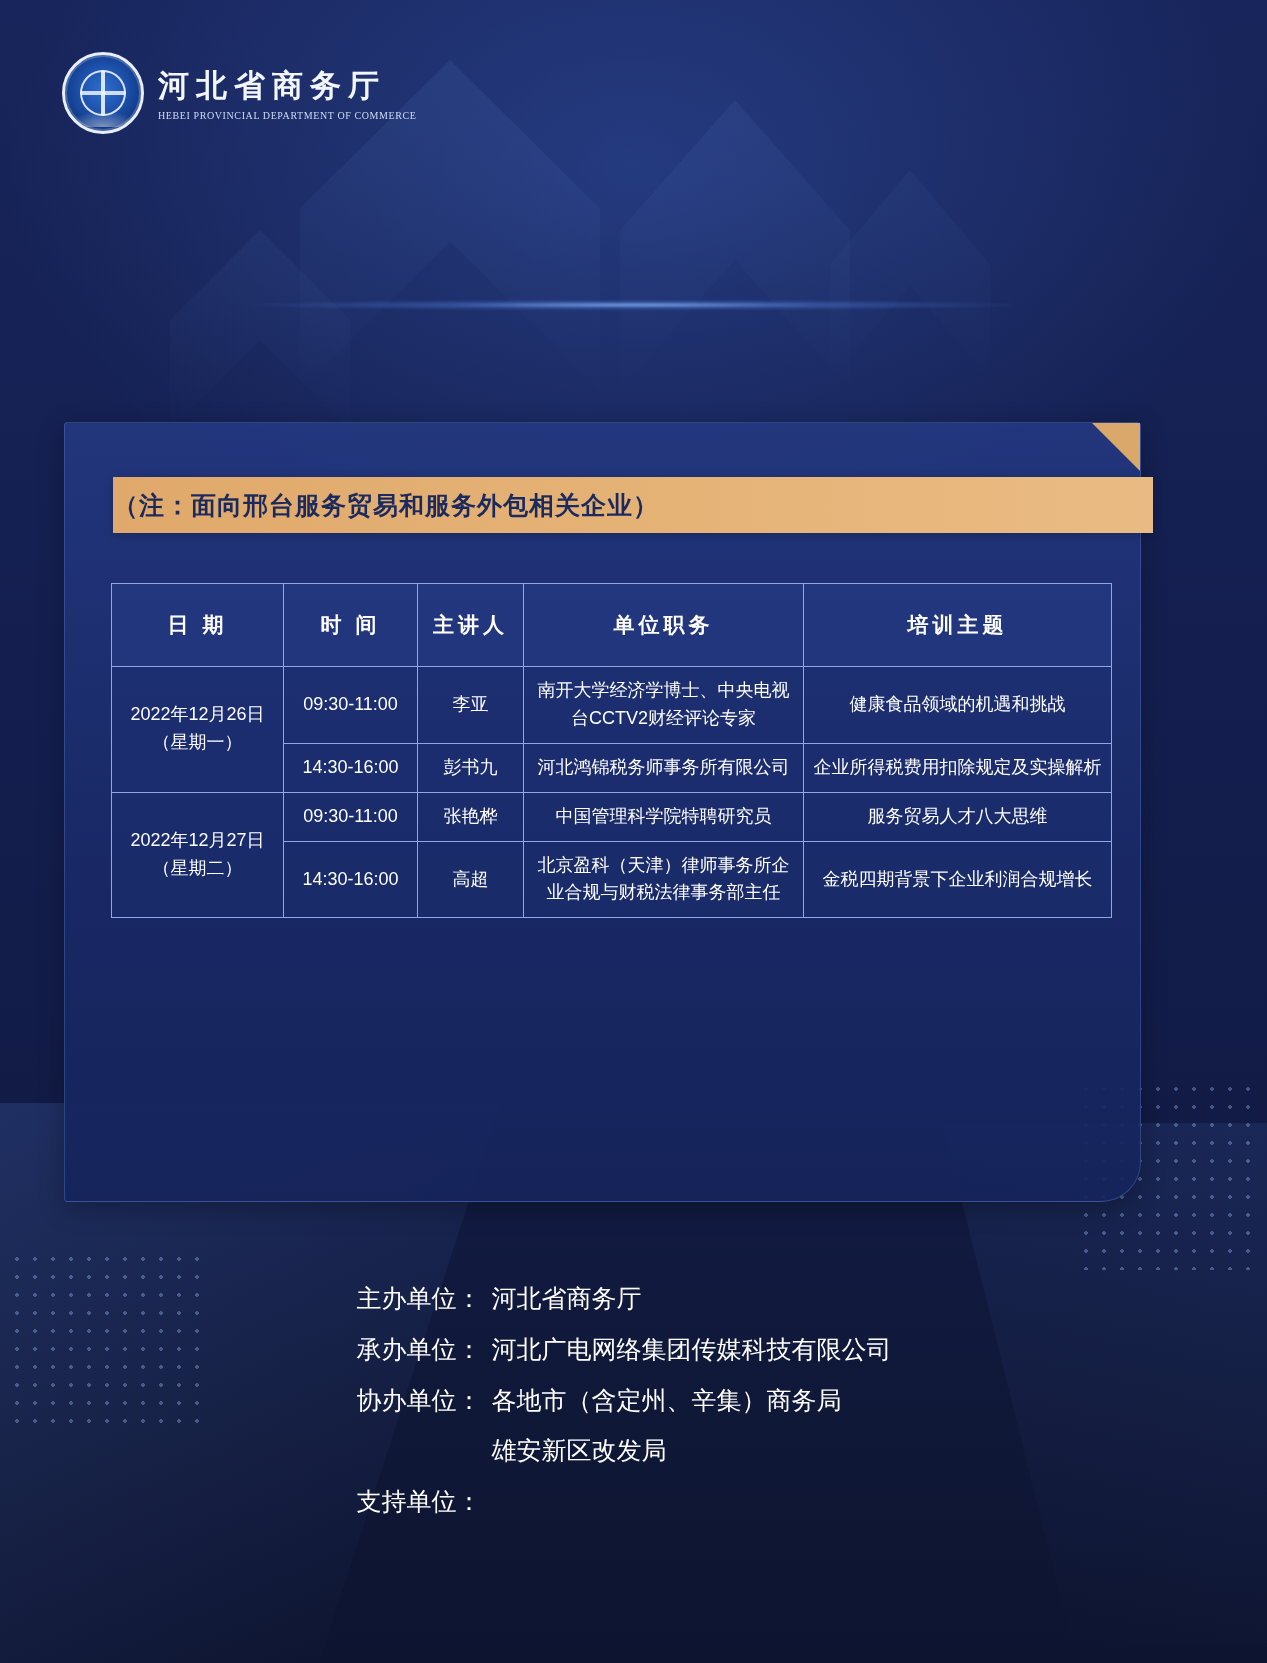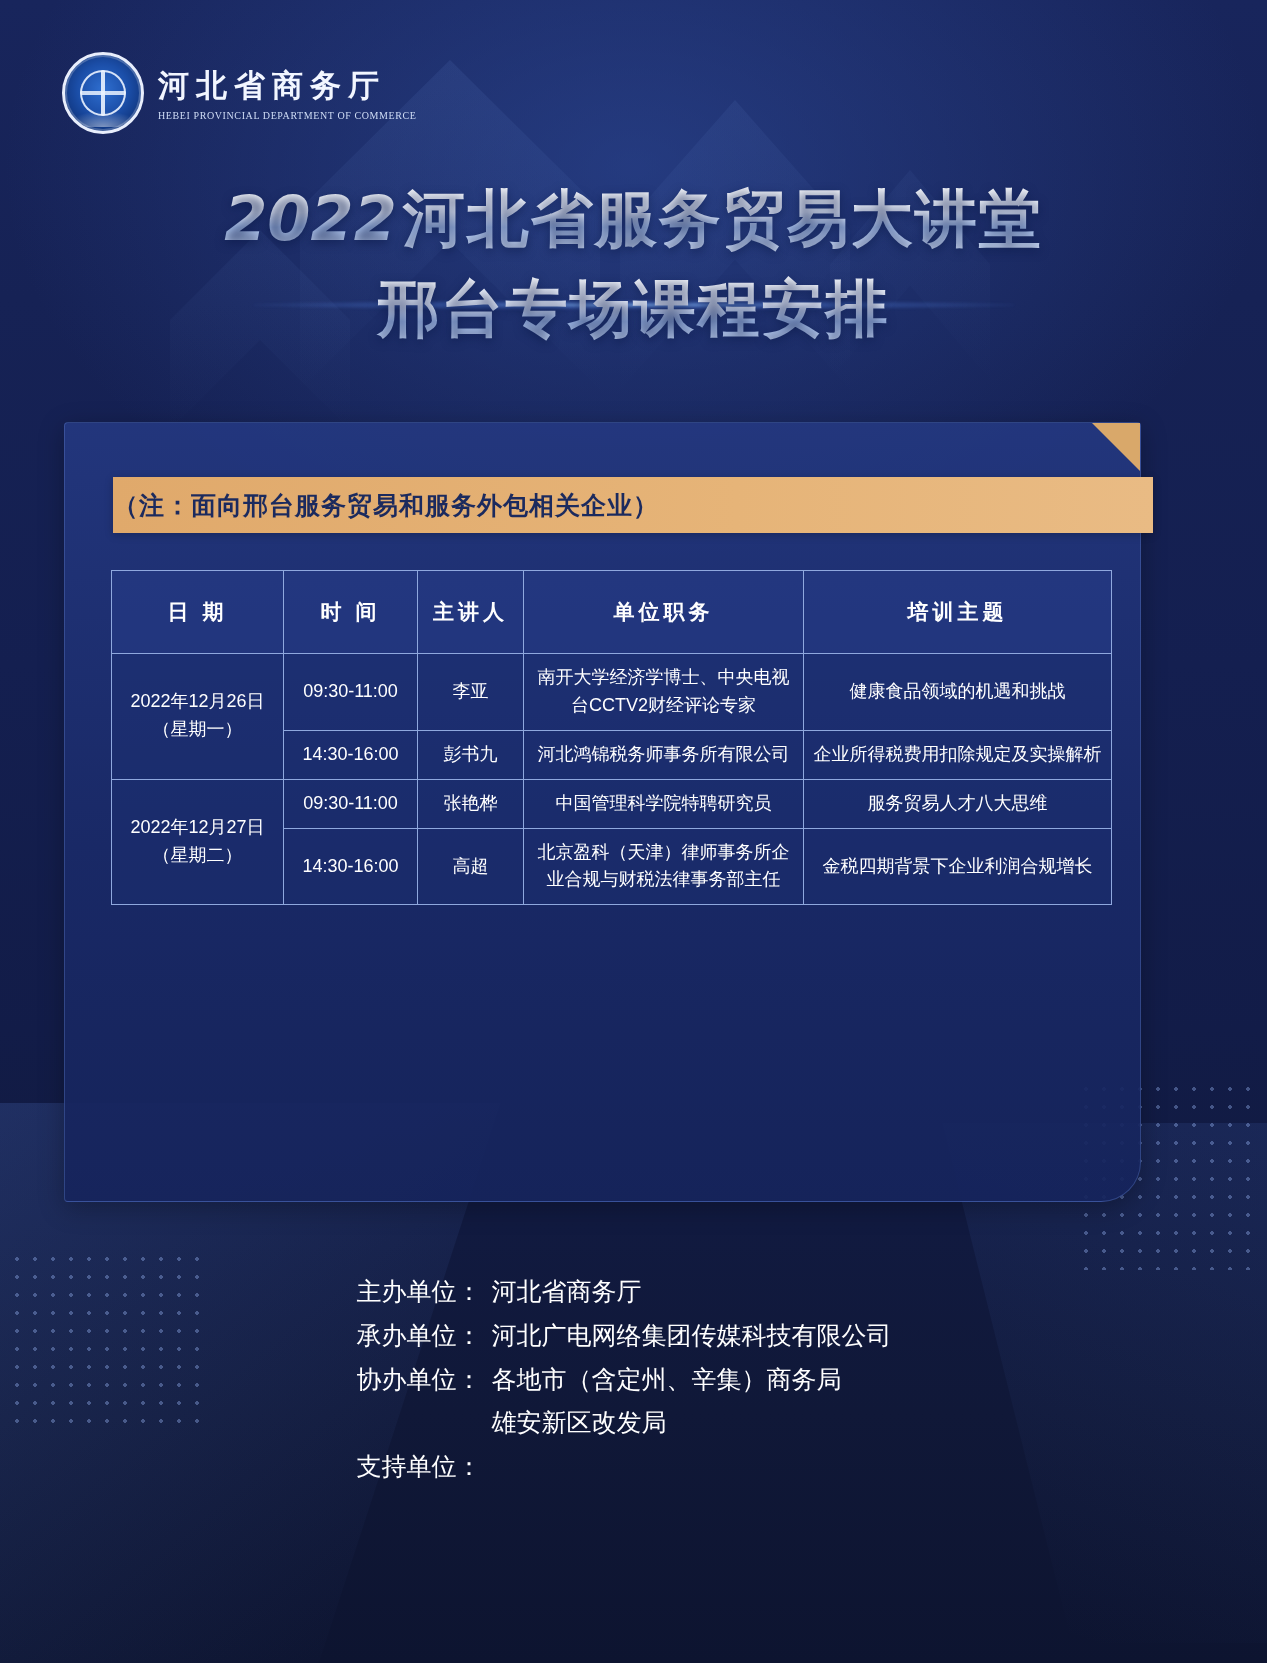--- a/index.html
+++ b/index.html
@@ -201,21 +201,21 @@
     color: #1b2a5e;
     font-size: 25px;
     font-weight: bold;
     letter-spacing: 1px;
   }
 
   
   .tbl-wrap {
     position: absolute;
     left: 38px;
-    top: 147px;
+    top: 160px;
     width: 1000px;
     padding-left: 8px;
   }
   table.sched {
     width: 100%;
     border-collapse: collapse;
     table-layout: fixed;
   }
   table.sched th, table.sched td {
     border: 1px solid #8fa8de;
@@ -251,20 +251,21 @@
     display: flex;
     flex-direction: column;
     align-items: center;
   }
   .foot-row {
     width: 640px;
     display: flex;
     font-size: 25px;
     line-height: 1.75;
     color: #ffffff;
+    margin-top: 7px;
   }
   .foot-label {
     width: 168px;
     text-align: right;
     white-space: nowrap;
   }
   .foot-value {
     flex: 1;
     text-align: left;
     padding-left: 10px;
@@ -288,26 +289,20 @@
   <div class="dots right"></div>
 
   <div class="logo-row">
     <div class="logo-badge"></div>
     <div class="logo-text">
       <div class="logo-cn">河北省商务厅</div>
       <div class="logo-en">HEBEI PROVINCIAL DEPARTMENT OF COMMERCE</div>
     </div>
   </div>
 
-  <div class="title-wrap">
-    <div class="title-line1">
-      <span class="year">2022</span><span>河北省服务贸易大讲堂</span>
-    </div>
-    <div class="title-line2">邢台专场课程安排</div>
-  </div>
 
   <div class="panel">
     <div class="panel-corner"></div>
 
     <div class="note-bar">
       <span>（注：面向邢台服务贸易和服务外包相关企业）</span>
     </div>
 
     <div class="tbl-wrap">
       <table class="sched">

